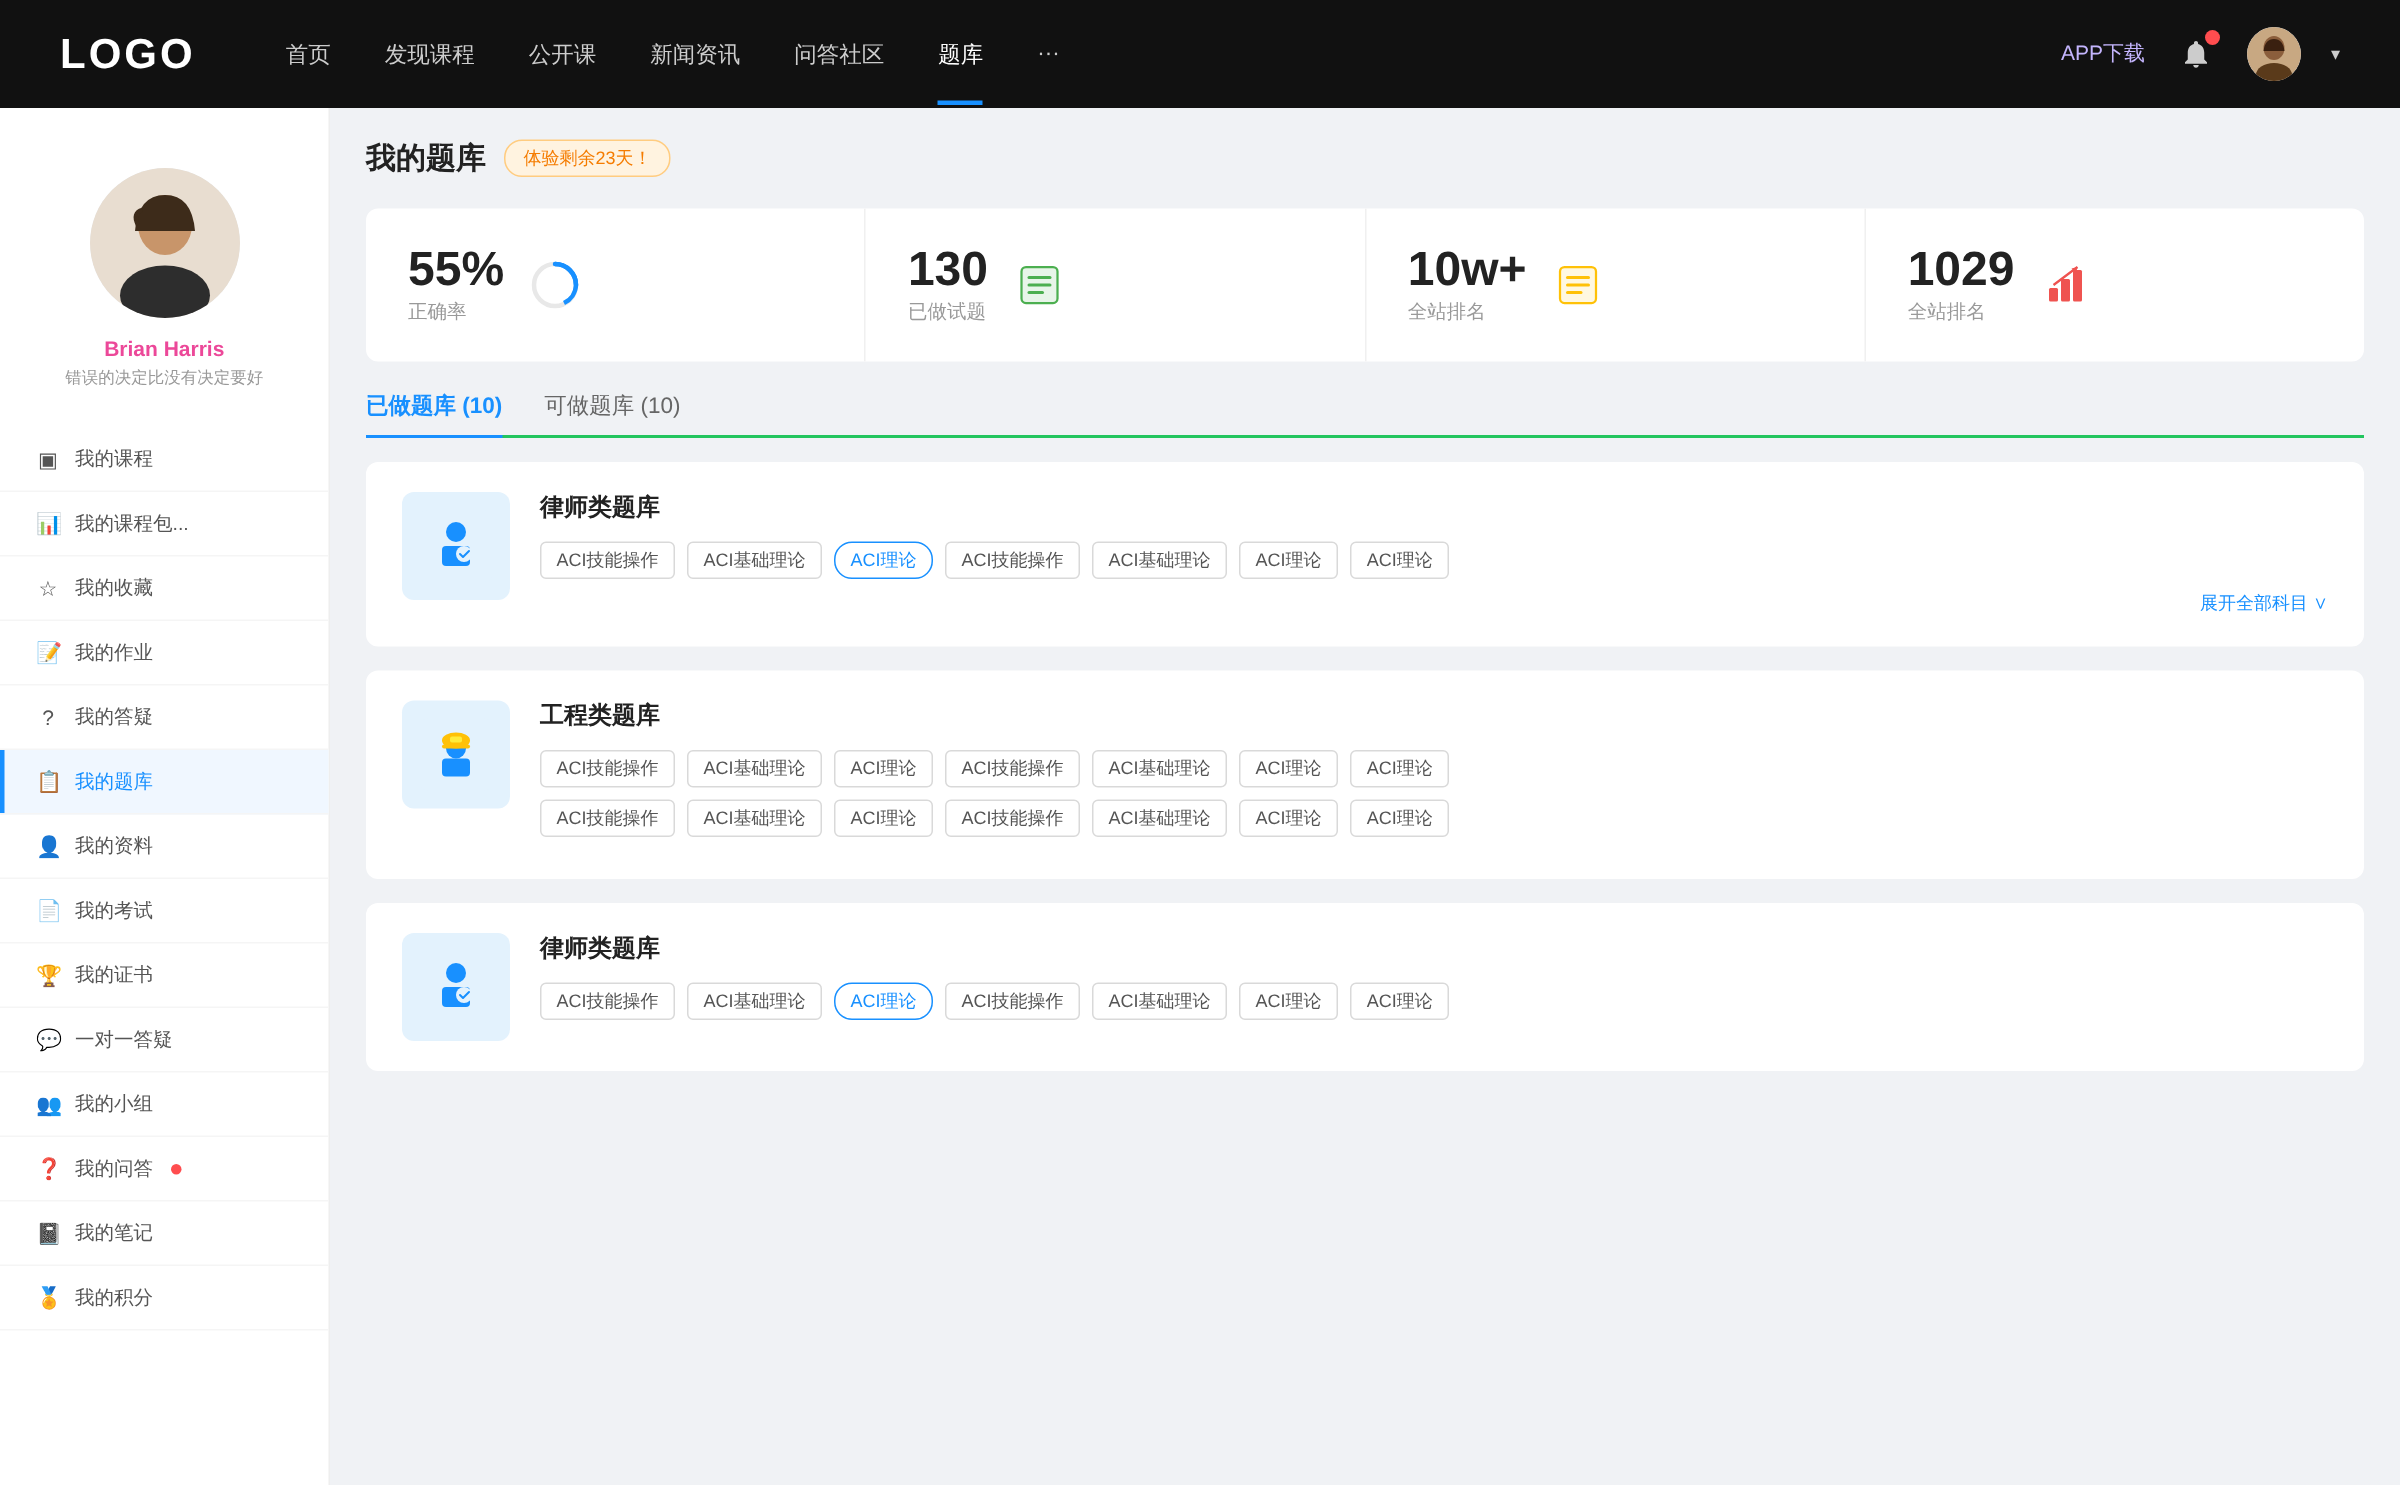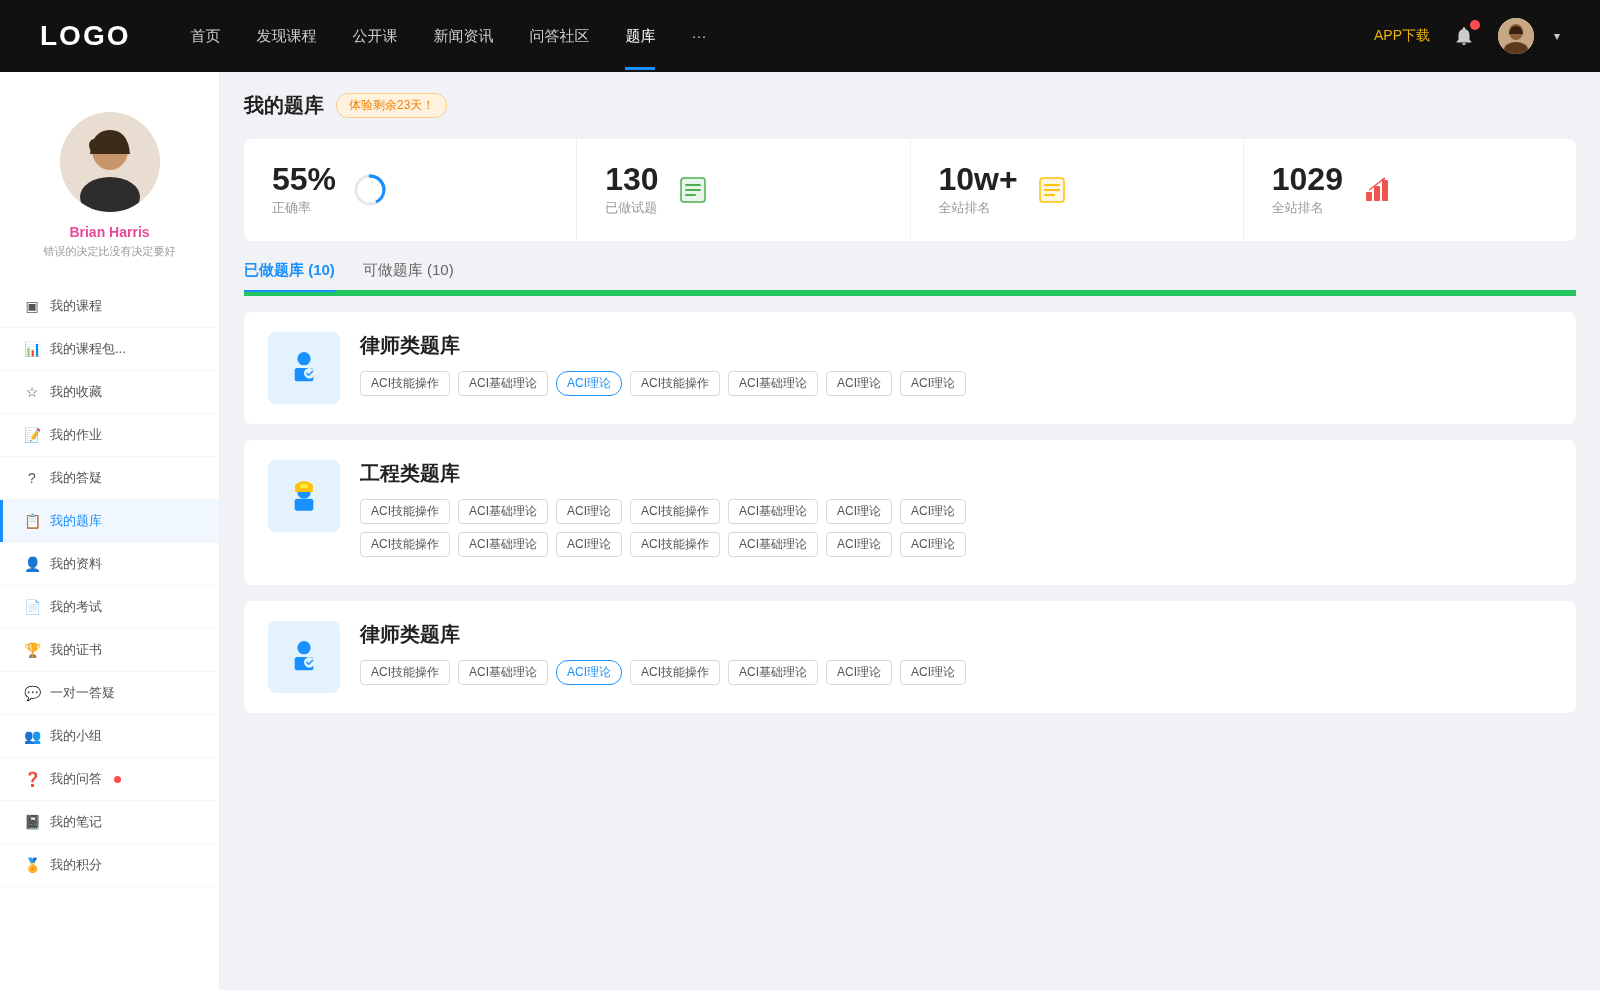--- a/index.html
+++ b/index.html
@@ -46,21 +46,21 @@
       width: 100%;
       height: 3px;
       background: #1890ff;
     }
     .navbar-right {
       display: flex;
       align-items: center;
       gap: 20px;
     }
     .navbar-app-download {
-      color: #eab308;
+      color: #c4b5fd;
       font-size: 14px;
       cursor: pointer;
     }
     .navbar-bell {
       position: relative;
       cursor: pointer;
     }
     .bell-icon {
       width: 28px;
       height: 28px;
@@ -233,21 +233,21 @@
       display: flex;
       align-items: center;
       justify-content: center;
     }
 
     
     .tabs {
       display: flex;
       gap: 28px;
       margin-bottom: 16px;
-      border-bottom: 6px solid #22c55e;
+      border-bottom: 2px solid #22c55e;
     }
     .tab {
       font-size: 15px;
       padding-bottom: 10px;
       cursor: pointer;
       color: #666;
       position: relative;
     }
     .tab.active {
       color: #1890ff;
@@ -279,21 +279,21 @@
       height: 72px;
       background: #e3f2fd;
       border-radius: 8px;
       display: flex;
       align-items: center;
       justify-content: center;
       flex-shrink: 0;
     }
     .bank-card-body { flex: 1; }
     .bank-card-title {
-      font-size: 20px;
+      font-size: 16px;
       font-weight: 600;
       color: #222;
       margin-bottom: 12px;
     }
     .tags-row {
       display: flex;
       flex-wrap: wrap;
       gap: 8px;
       margin-bottom: 8px;
     }
@@ -540,20 +540,21 @@
           <div class="bank-card-title">律师类题库</div>
           <div class="tags-row">
             <span class="tag">ACI技能操作</span>
             <span class="tag">ACI基础理论</span>
             <span class="tag active-tag">ACI理论</span>
             <span class="tag">ACI技能操作</span>
             <span class="tag">ACI基础理论</span>
             <span class="tag">ACI理论</span>
             <span class="tag">ACI理论</span>
           </div>
+          <div class="expand-link">展开全部科目 ∨</div>
         </div>
       </div>
     </div>
 
     <div class="bank-card">
       <div class="bank-card-header">
         <div class="bank-card-icon hardhat-icon">
           <svg viewBox="0 0 72 72" fill="none" width="72" height="72">
             <rect width="72" height="72" rx="8" fill="#e3f2fd"></rect>
             <circle cx="36" cy="30" r="10" fill="#1890ff"></circle>

